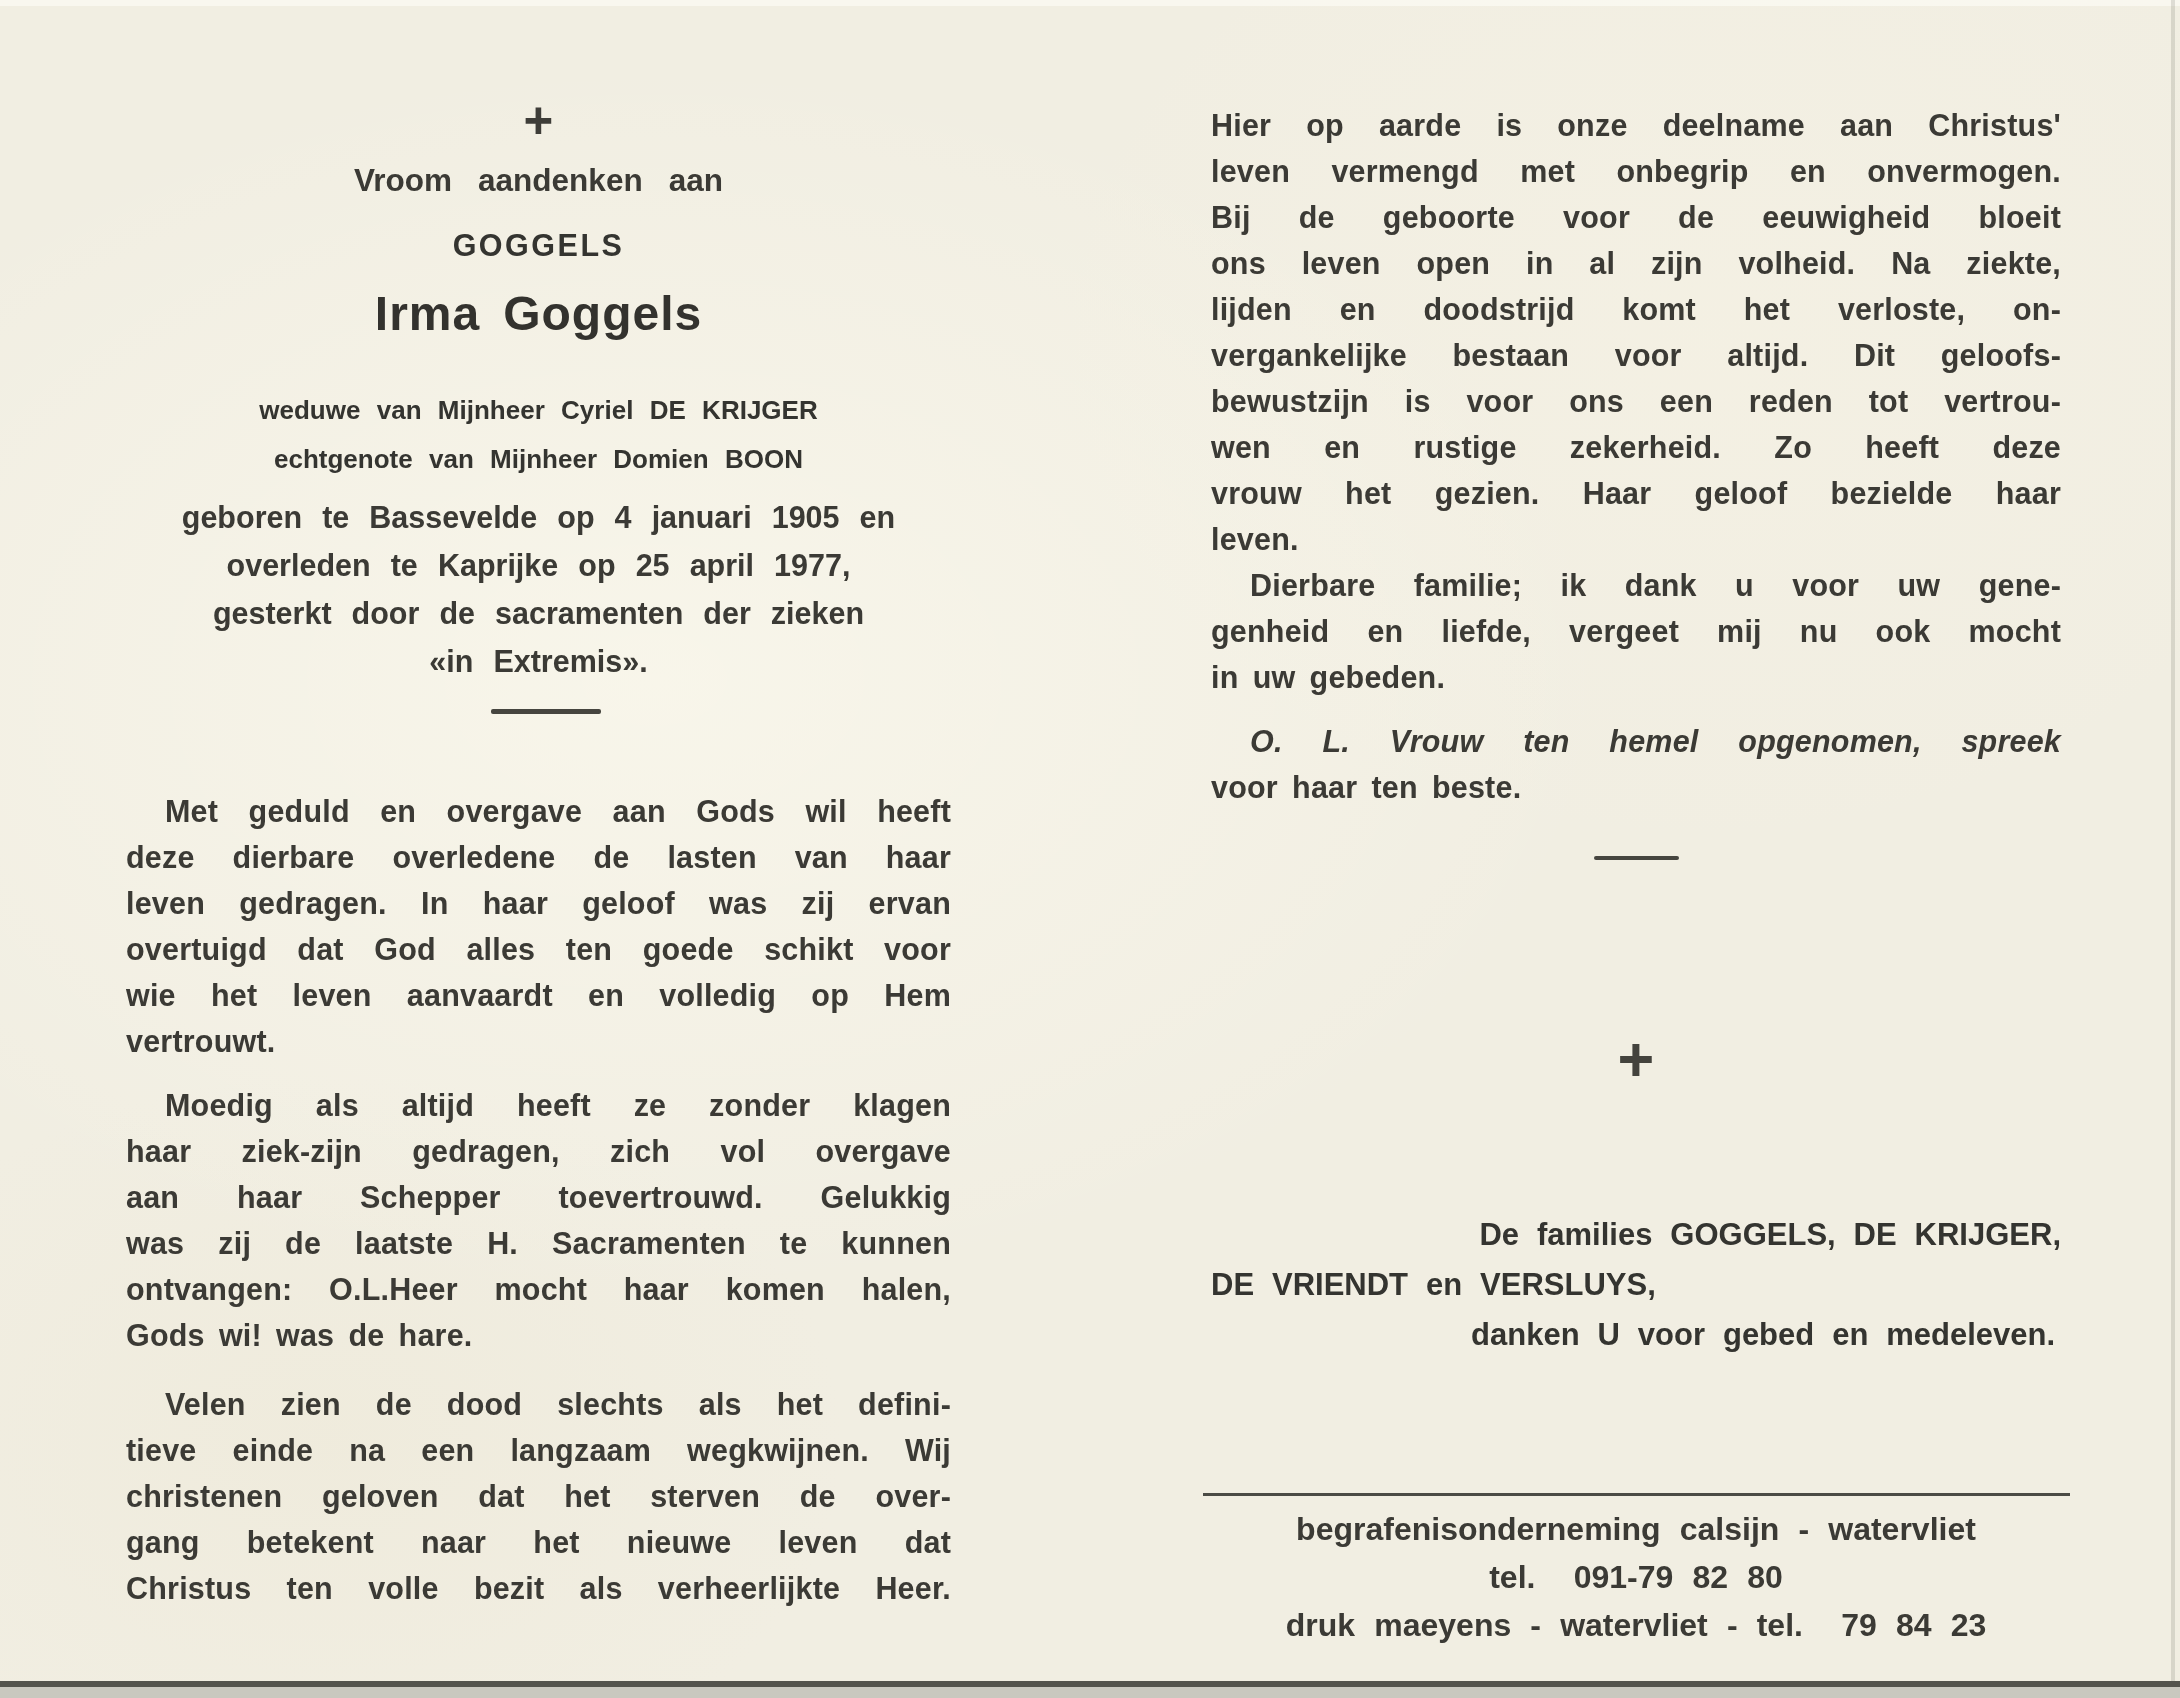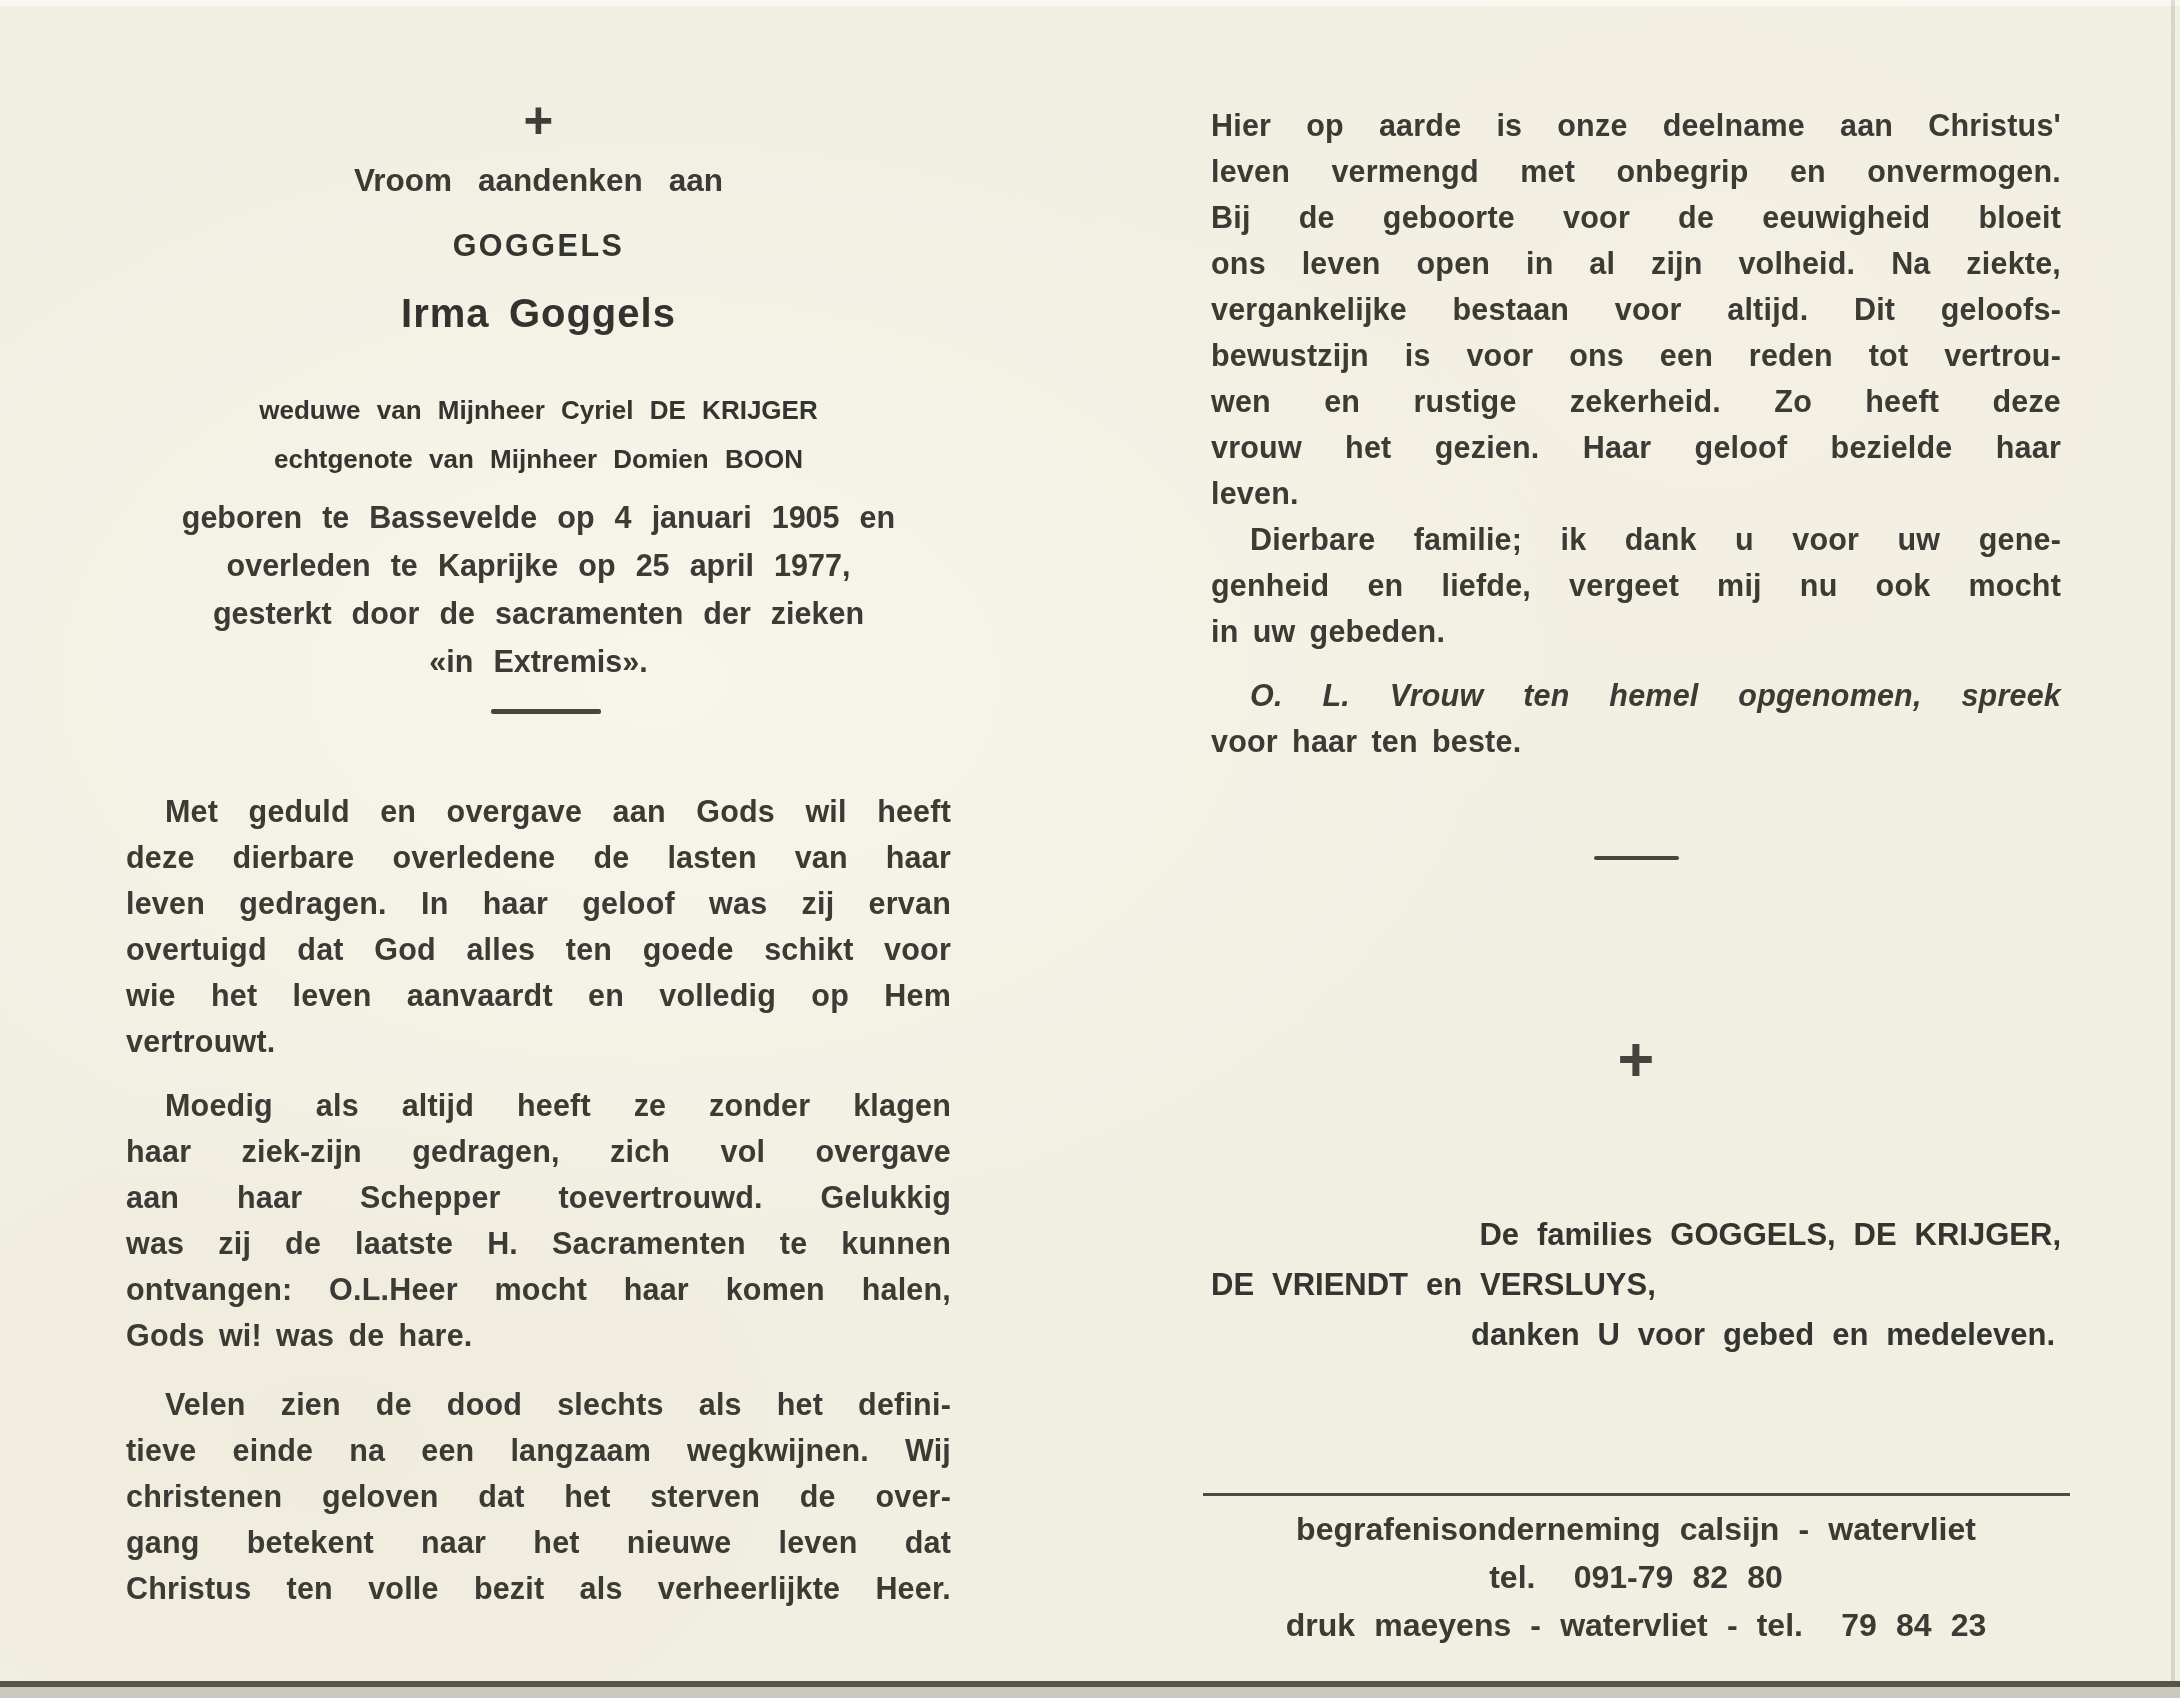--- a/index.html
+++ b/index.html
@@ -43,21 +43,21 @@
     text-align:center;text-align-last:center;
     font-size:30.5px;line-height:45px;letter-spacing:2.5px;word-spacing:0.3em;color:#343430;
   }
   .name{
     text-align:center;text-align-last:center;
     font-size:63px;line-height:91px;letter-spacing:1px;word-spacing:0.18em;color:#333},
   </style>
   <style>
   .name{
     text-align:center;text-align-last:center;
-    font-size:40px;line-height:91px;letter-spacing:1px;word-spacing:0.18em;color:#33322e;
+    font-size:48px;line-height:91px;letter-spacing:1px;word-spacing:0.18em;color:#33322e;
   }
   .relation{
     text-align:center;text-align-last:center;
     font-size:26px;line-height:49px;word-spacing:0.35em;color:#343430;
   }
   .vital{
     text-align:center;text-align-last:center;
     font-size:30.5px;line-height:48px;word-spacing:0.38em;color:#3b3a35;
   }
   .dash{background:#46453f;border-radius:2px;}
@@ -135,20 +135,21 @@
 
   </div>
 
   <div class="abs" style="left:1211px;top:0;width:850px;height:1698px;">
 
     <div class="abs" style="left:0;top:102px;width:850px;">
       <div class="line">Hier op aarde is onze deelname aan Christus'</div>
       <div class="line">leven vermengd met onbegrip en onvermogen.</div>
       <div class="line">Bij de geboorte voor de eeuwigheid bloeit</div>
       <div class="line">ons leven open in al zijn volheid. Na ziekte,</div>
+      <div class="line">lijden en doodstrijd komt het verloste, on-</div>
       <div class="line">vergankelijke bestaan voor altijd. Dit geloofs-</div>
       <div class="line">bewustzijn is voor ons een reden tot vertrou-</div>
       <div class="line">wen en rustige zekerheid. Zo heeft deze</div>
       <div class="line">vrouw het gezien. Haar geloof bezielde haar</div>
       <div class="line end">leven.</div>
       <div class="line ind">Dierbare familie; ik dank u voor uw gene-</div>
       <div class="line">genheid en liefde, vergeet mij nu ook mocht</div>
       <div class="line end">in uw gebeden.</div>
       <div class="line ind" style="margin-top:18px;font-style:italic;">O. L. Vrouw ten hemel opgenomen, spreek</div>
       <div class="line end">voor haar ten beste.</div>

